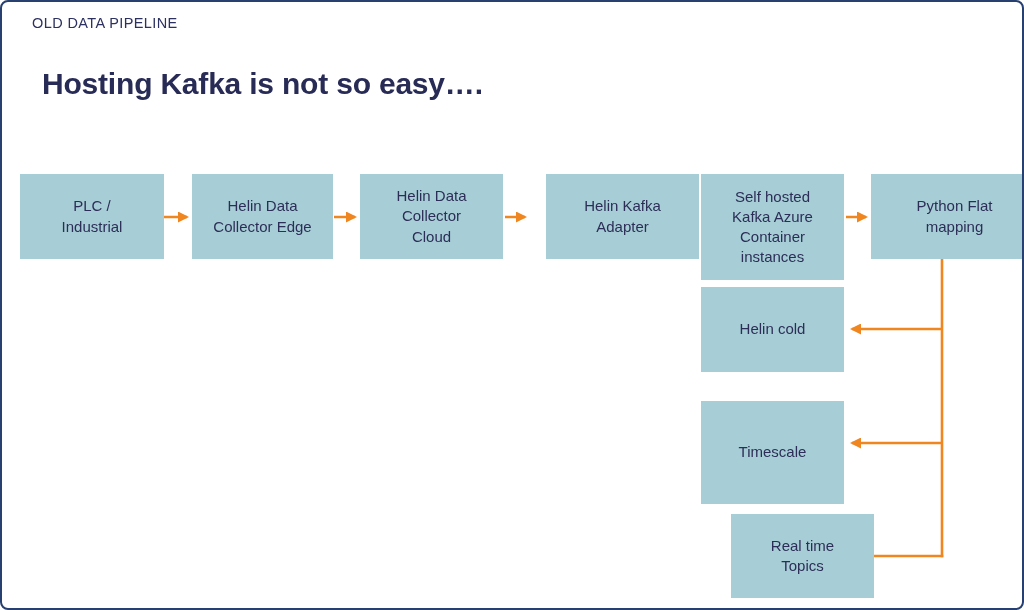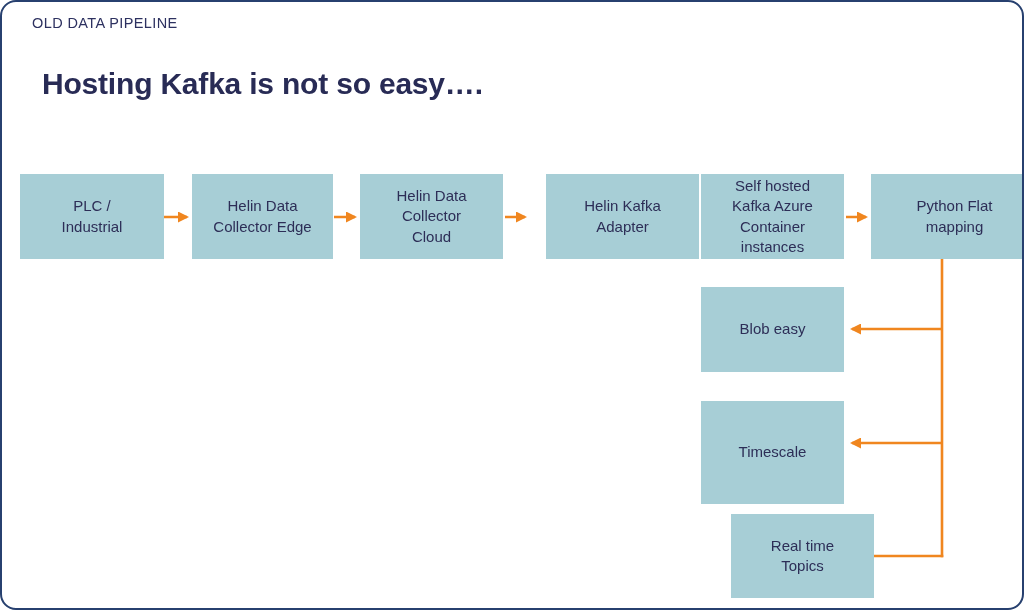--- a/index.html
+++ b/index.html
@@ -4,21 +4,21 @@
 <style>
   html, body { margin: 0; padding: 0; background: #ffffff; }
   * { box-sizing: border-box; }
 
   .slide {
     position: relative;
     width: 1024px;
     height: 610px;
     background: #ffffff;
     border: 2.5px solid #27406F;
-    border-radius: 16px;
+    border-radius: 8px;
     font-family: "Liberation Sans", sans-serif;
     overflow: hidden;
   }
 
   .kicker {
     position: absolute;
     left: 30px;
     top: 13px;
     font-size: 14.5px;
     letter-spacing: 0.4px;
@@ -102,33 +102,33 @@
     </div>
     <div class="node" style="left:358px; top:172px; width:143px; height:85px;">
       <span>Helin Data
 Collector
 Cloud</span>
     </div>
     <div class="node" style="left:544px; top:172px; width:153px; height:85px;text-align:center;">
       <span>Helin Kafka
 Adapter</span>
     </div>
-    <div class="node" style="left:699px; top:172px; width:143px; height:85px;">
+    <div class="node" style="left:699px; top:172px; width:143px; height:106px;">
       <span>Self hosted
 Kafka Azure
 Container
 instances</span>
     </div>
     <div class="node" style="left:869px; top:172px; width:167px; height:85px;">
       <span>Python Flat
 mapping</span>
     </div>
 
     <div class="node" style="left:699px; top:285px; width:143px; height:85px;">
-      <span>Blob easy</span>
+      <span>Helin cold</span>
     </div>
     <div class="node" style="left:699px; top:399px; width:143px; height:103px;">
       <span>Timescale</span>
     </div>
     <div class="node" style="left:699px; top:512px; width:143px; height:84px;margin-left:30px;">
       <span>Real time
 Topics</span>
     </div>
 
   </div>

